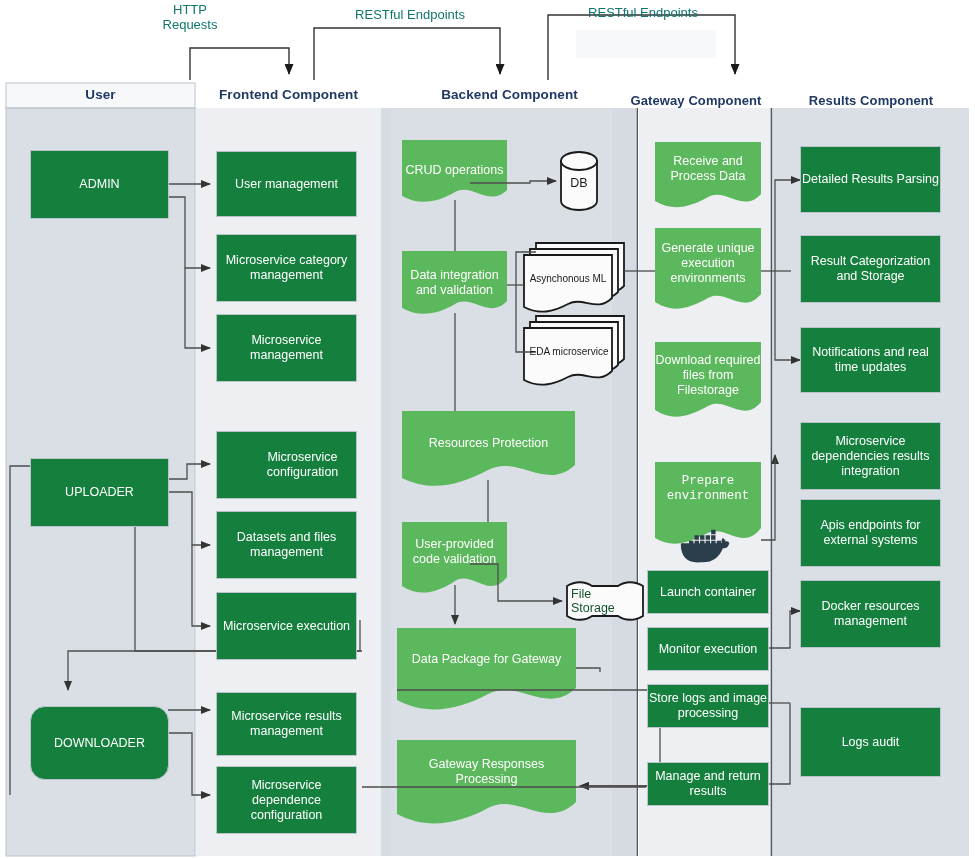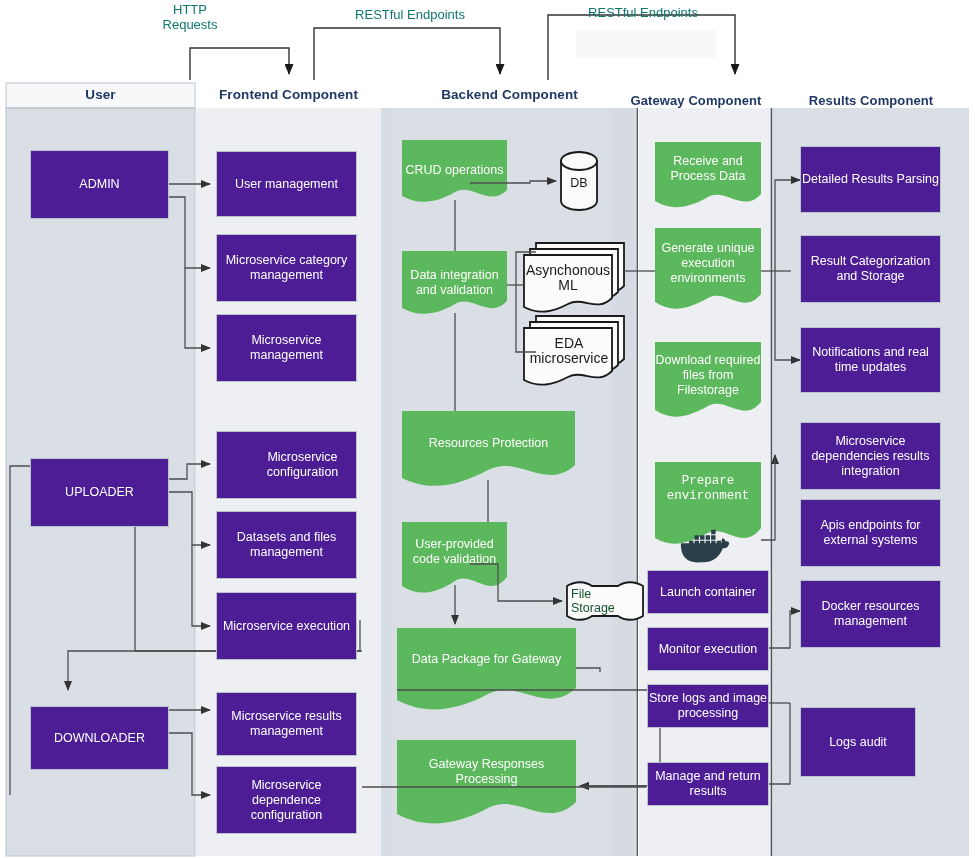--- a/index.html
+++ b/index.html
@@ -11,29 +11,29 @@
     font-size:13.5px;letter-spacing:.1px;
   }
   .edge-label{
     position:absolute;color:#0f766e;font-size:13px;text-align:center;line-height:15px;
   }
   .node{
     position:absolute;box-sizing:border-box;display:flex;align-items:center;
     justify-content:center;text-align:center;line-height:15px;
   }
   .dark{
-    background:#4c1d95;border:1px solid #b9c4cc;color:#ffffff;font-size:12.5px;
+    background:#15803d;border:1px solid #b9c4cc;color:#ffffff;font-size:12.5px;
   }
   .doc-label{
     position:absolute;left:0;right:0;display:flex;align-items:center;justify-content:center;
     text-align:center;color:#fff;font-size:12.5px;line-height:15px;pointer-events:none;
   }
   .ms-label{
     position:absolute;display:flex;align-items:center;justify-content:center;
-    text-align:center;color:#1a1a1a;font-size:14px;line-height:15px;pointer-events:none;
+    text-align:center;color:#1a1a1a;font-size:10px;line-height:15px;pointer-events:none;
   }
   .db-label{
     position:absolute;display:flex;align-items:center;justify-content:center;
     color:#1a1a1a;font-size:12.5px;pointer-events:none;
   }
   .fs-label{
     position:absolute;display:flex;align-items:center;justify-content:center;
     color:#14532d;font-size:12.5px;line-height:14px;pointer-events:none;
   }
   .docker-ico{position:absolute;pointer-events:none;}
@@ -206,21 +206,21 @@
   </div>
   <div class="edge-label" style="left:330px;top:7px;width:160px;">RESTful Endpoints</div>
   <div class="edge-label" style="left:563px;top:5px;width:160px;">RESTful Endpoints</div>
 
   <div class="node dark" style="left:30px;top:150px;width:139px;height:69px;">
     <span>ADMIN</span>
   </div>
   <div class="node dark" style="left:30px;top:458px;width:139px;height:69px;">
     <span>UPLOADER</span>
   </div>
-  <div class="node dark" style="left:30px;top:706px;width:139px;height:64px;">
+  <div class="node dark" style="left:30px;top:706px;width:139px;height:74px;border-radius:15px;">
     <span>DOWNLOADER</span>
   </div>
 
   <div class="node dark" style="left:216px;top:151px;width:141px;height:66px;">
     <span>User management</span>
   </div>
   <div class="node dark" style="left:216px;top:234px;width:141px;height:68px;">
     <span>Microservice category management</span>
   </div>
   <div class="node dark" style="left:216px;top:314px;width:141px;height:68px;">
@@ -311,17 +311,17 @@
   </div>
   <div class="node dark" style="left:800px;top:422px;width:141px;height:68px;">
     <span>Microservice dependencies results integration</span>
   </div>
   <div class="node dark" style="left:800px;top:499px;width:141px;height:68px;">
     <span>Apis endpoints for external systems</span>
   </div>
   <div class="node dark" style="left:800px;top:580px;width:141px;height:68px;">
     <span>Docker resources management</span>
   </div>
-  <div class="node dark" style="left:800px;top:707px;width:116px;height:70px;">
+  <div class="node dark" style="left:800px;top:707px;width:141px;height:70px;">
     <span>Logs audit</span>
   </div>
 
 </div>
 
 </body></html>

